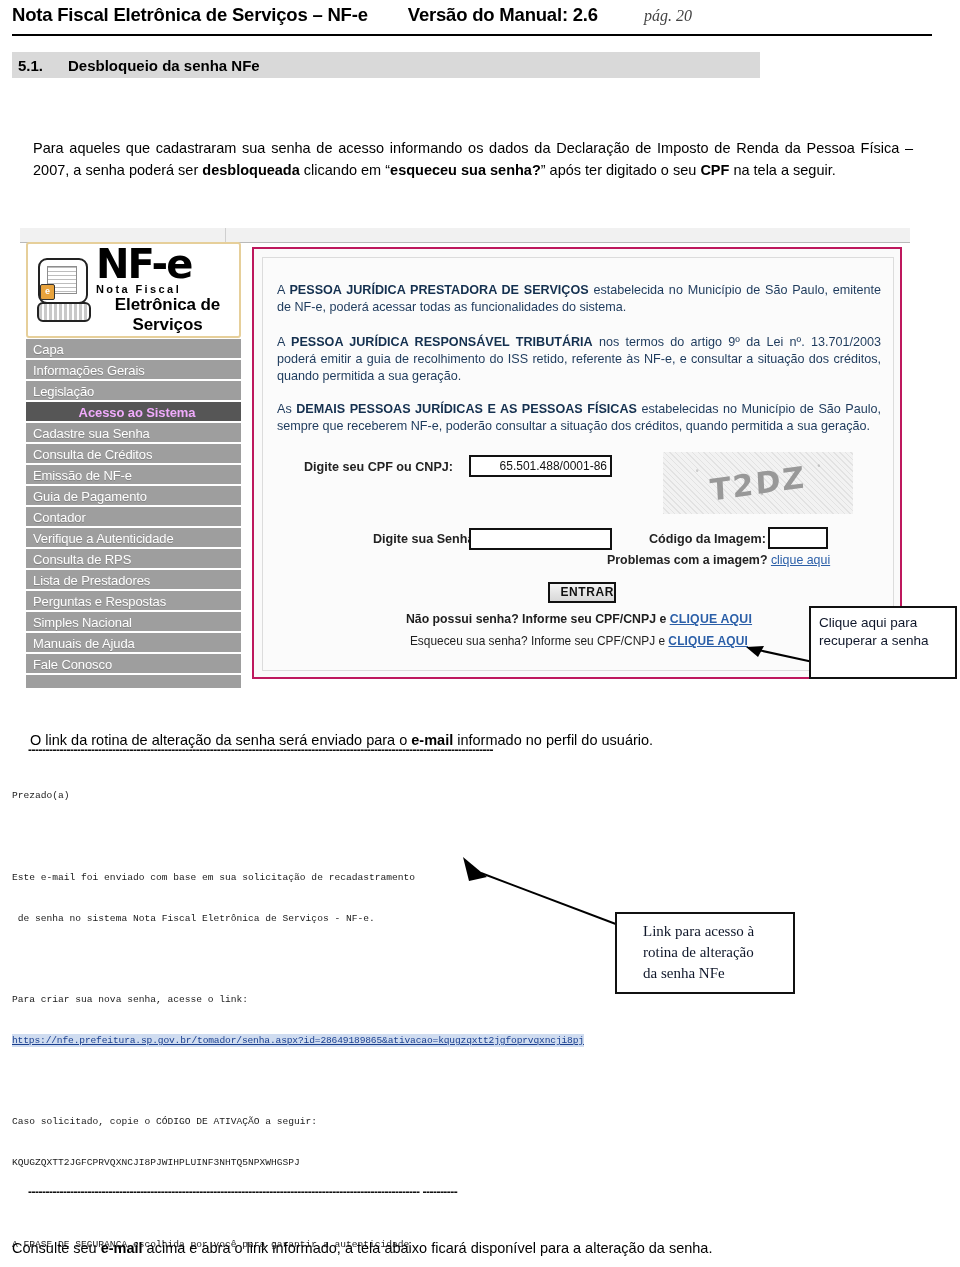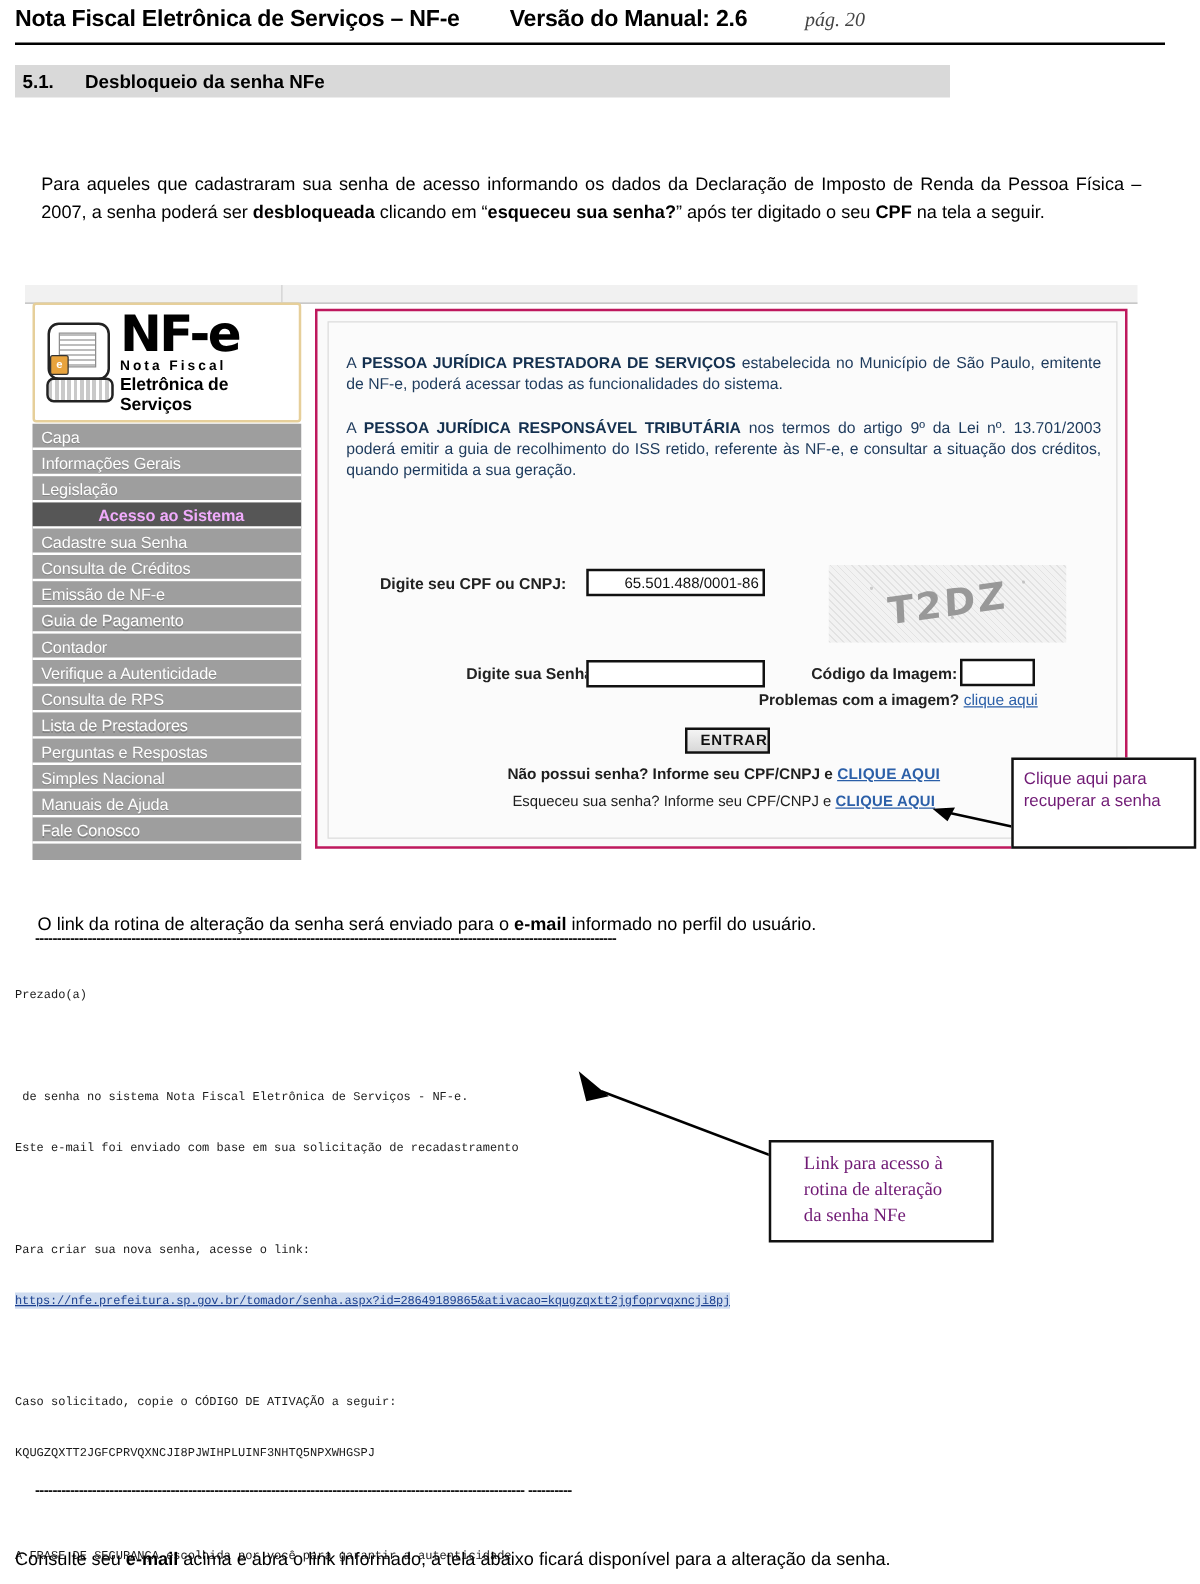--- a/index.html
+++ b/index.html
@@ -174,23 +174,24 @@
     line-height: 36px;
     letter-spacing: -2px;
   }
   .logo-sub1 {
     font-size: 11px;
     letter-spacing: 2.4px;
     font-weight: bold;
     margin-top: 1px;
   }
   .logo-sub2 {
-    font-size: 14px;
+    font-size: 17px;
     font-weight: bold;
     letter-spacing: -0.1px;
+    text-align: center;
   }
   .menu { margin-top: 1px; }
   .menu-item {
     height: 21px;
     line-height: 21px;
     padding-left: 7px;
     font-size: 13px;
     color: #ffffff;
     background: #9e9e9e;
     border-bottom: 2px solid #ffffff;
@@ -351,21 +352,21 @@
   .help-line .lnk { font-weight: bold; letter-spacing: .2px; }
 
   
   .callout {
     position: absolute;
     border: 2px solid #111;
     background: #ffffff;
     box-sizing: border-box;
     font-size: 13.5px;
     line-height: 18px;
-    color: #701a75;
+    color: #0f172a;
     padding: 6px 8px;
   }
   .callout-1 {
     left: 809px; top: 606px;
     width: 148px; height: 73px;
     font-family: "Liberation Sans", sans-serif;
   }
   .arrow-1 {
     position: absolute;
     left: 744px; top: 643px;
@@ -499,20 +500,21 @@
     <div class="menu-tail"></div>
   </div>
 
   <div class="panel">
     <div class="panel-inner">
 
       <p class="blurb b1"><span>A </span><b>PESSOA JURÍDICA PRESTADORA DE SERVIÇOS</b><span> estabelecida no Município de São Paulo, emitente de NF-e, poderá acessar todas as funcionalidades do sistema.</span></p>
 
       <p class="blurb b2"><span>A </span><b>PESSOA JURÍDICA RESPONSÁVEL TRIBUTÁRIA</b><span> nos termos do artigo 9º da Lei nº. 13.701/2003 poderá emitir a guia de recolhimento do ISS retido, referente às NF-e, e consultar a situação dos créditos, quando permitida a sua geração.</span></p>
 
+      <p class="blurb b3"><span>As </span><b>DEMAIS PESSOAS JURÍDICAS E AS PESSOAS FÍSICAS</b><span> estabelecidas no Município de São Paulo, sempre que receberem NF-e, poderão consultar a situação dos créditos, quando permitida a sua geração.</span></p>
 
       <div class="form-zone">
         <span class="lbl lbl-cpf">Digite seu CPF ou CNPJ:</span>
         <div class="inp inp-cpf">65.501.488/0001-86</div>
 
         <div class="captcha">
           <span class="captcha-text">T2DZ</span>
         </div>
 
         <span class="lbl lbl-senha">Digite sua Senha:</span>
@@ -540,22 +542,22 @@
 </svg>
 <div class="callout callout-1">Clique aqui para recuperar a senha</div>
 
 <p class="mid-sentence"><span>O link da rotina de alteração da senha será enviado para o </span><b>e-mail</b><span> informado no perfil do usuário.</span></p>
 
 <div class="dashrule dashrule-1">-------------------------------------------------------------------------------------------------------------------------------------</div>
 
 <div class="email-block">
   <div class="email-line">Prezado(a)</div>
   <div class="email-gap"></div>
+  <div class="email-line">Este e-mail foi enviado com base em sua solicitação de recadastramento</div>
   <div class="email-line"> de senha no sistema Nota Fiscal Eletrônica de Serviços - NF-e.</div>
-  <div class="email-line">Este e-mail foi enviado com base em sua solicitação de recadastramento</div>
   <div class="email-gap"></div>
   <div class="email-line">Para criar sua nova senha, acesse o link:</div>
   <div class="email-line"><span class="email-url">https://nfe.prefeitura.sp.gov.br/tomador/senha.aspx?id=28649189865&amp;ativacao=kqugzqxtt2jgfoprvqxncji8pj</span></div>
   <div class="email-gap"></div>
   <div class="email-line">Caso solicitado, copie o CÓDIGO DE ATIVAÇÃO a seguir:</div>
   <div class="email-line">KQUGZQXTT2JGFCPRVQXNCJI8PJWIHPLUINF3NHTQ5NPXWHGSPJ</div>
   <div class="email-gap"></div>
   <div class="email-line">A FRASE DE SEGURANÇA escolhida por você para garantir a autenticidade</div>
   
   

